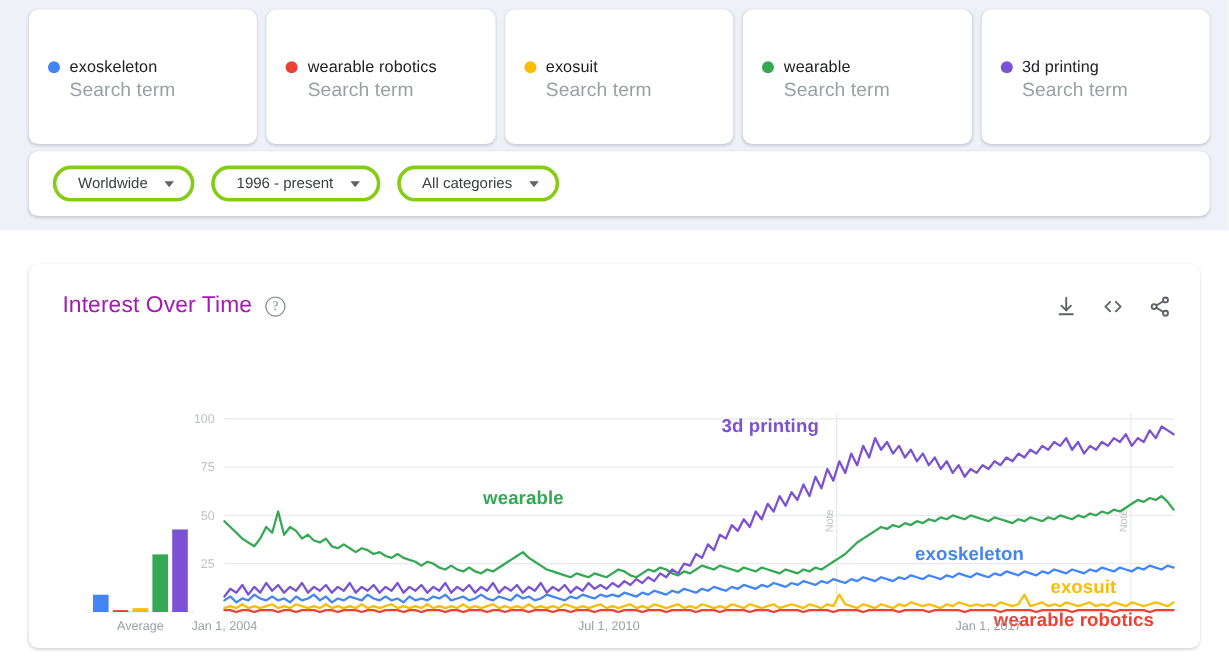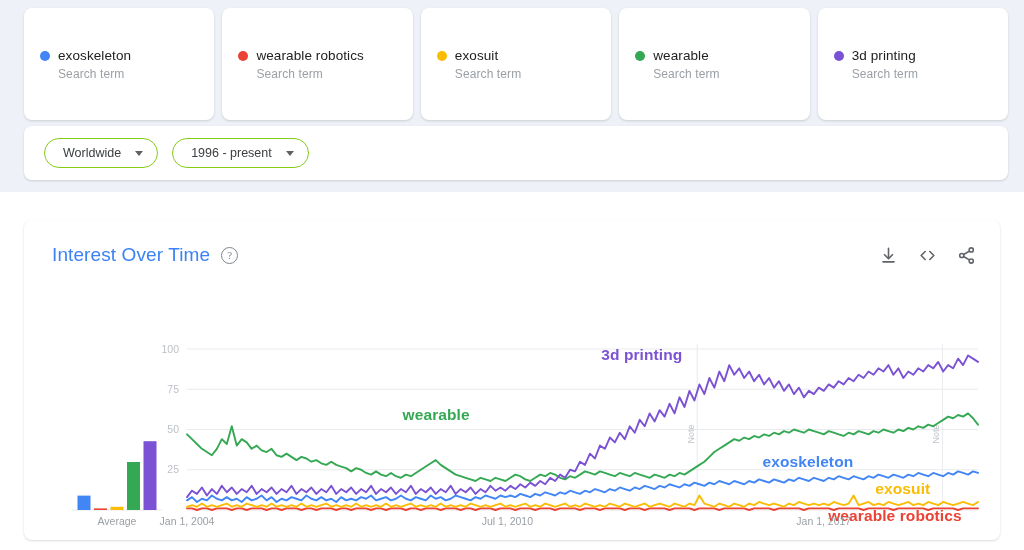--- a/index.html
+++ b/index.html
@@ -31,35 +31,35 @@
     padding: 40px 0 0 16px;
   }
   .term-head { display: flex; align-items: center; gap: 8px; }
   .term-dot { width: 10px; height: 10px; border-radius: 50%; flex: none; }
   .term-name {
     font-size: 13.5px; color: #202124; font-weight: 400;
     letter-spacing: .1px; white-space: nowrap;
   }
   .term-sub {
     margin-top: 4px; margin-left: 18px;
-    font-size: 12px; color: #9aa0a6; letter-spacing: .1px;
+    font-size: 16px; color: #9aa0a6; letter-spacing: .1px;
   }
 
   .filters-bar {
     position: absolute; left: 24px; top: 126px;
     width: 984px; height: 54px;
     background: #ffffff;
     border-radius: 8px;
     box-shadow: 0 1px 2px rgba(60,64,67,.12), 0 1px 3px rgba(60,64,67,.08);
     display: flex; align-items: center;
     padding-left: 20px; gap: 14px;
   }
   .filter-chip {
     height: 30px;
-    border: 1px solid #84cc16;
+    border: 3px solid #84cc16;
     border-radius: 16px;
     display: flex; align-items: center; gap: 14px;
     padding: 0 14px 0 18px;
     background: #fff;
     cursor: pointer;
   }
   .filter-label { font-size: 12.5px; color: #3c4043; white-space: nowrap; }
   .caret {
     width: 0; height: 0;
     border-left: 4.5px solid transparent;
@@ -73,21 +73,21 @@
     width: 976px; height: 320px;
     background: #ffffff;
     border-radius: 8px;
     box-shadow: 0 1px 2px rgba(60,64,67,.12), 0 1px 3px rgba(60,64,67,.08);
   }
   .chart-title-row {
     position: absolute; left: 28px; top: 24px;
     display: flex; align-items: center; gap: 11px;
   }
   .chart-title {
-    font-size: 19px; color: #3b82f6; font-weight: 400; letter-spacing: .1px;
+    font-size: 19px; color: #a21caf; font-weight: 400; letter-spacing: .1px;
   }
   .help-icon {
     width: 17px; height: 17px; border-radius: 50%;
     border: 1.4px solid #80868b; color: #80868b;
     font-size: 11px; line-height: 14px; text-align: center;
     cursor: pointer; font-family: "Liberation Serif", serif;
   }
   .chart-actions {
     position: absolute; right: 24px; top: 26px;
     display: flex; align-items: center; gap: 20px;
@@ -150,20 +150,24 @@
       </div>
     </div>
 
     <div class="filters-bar">
       <div class="filter-chip">
         <span class="filter-label">Worldwide</span>
         <span class="caret"></span>
       </div>
       <div class="filter-chip">
         <span class="filter-label">1996 - present</span>
+        <span class="caret"></span>
+      </div>
+      <div class="filter-chip">
+        <span class="filter-label">All categories</span>
         <span class="caret"></span>
       </div>
     </div>
   </div>
 
   <div class="chart-card">
 
     <div class="chart-title-row">
       <span class="chart-title">Interest Over Time</span>
       <span class="help-icon">?</span>

